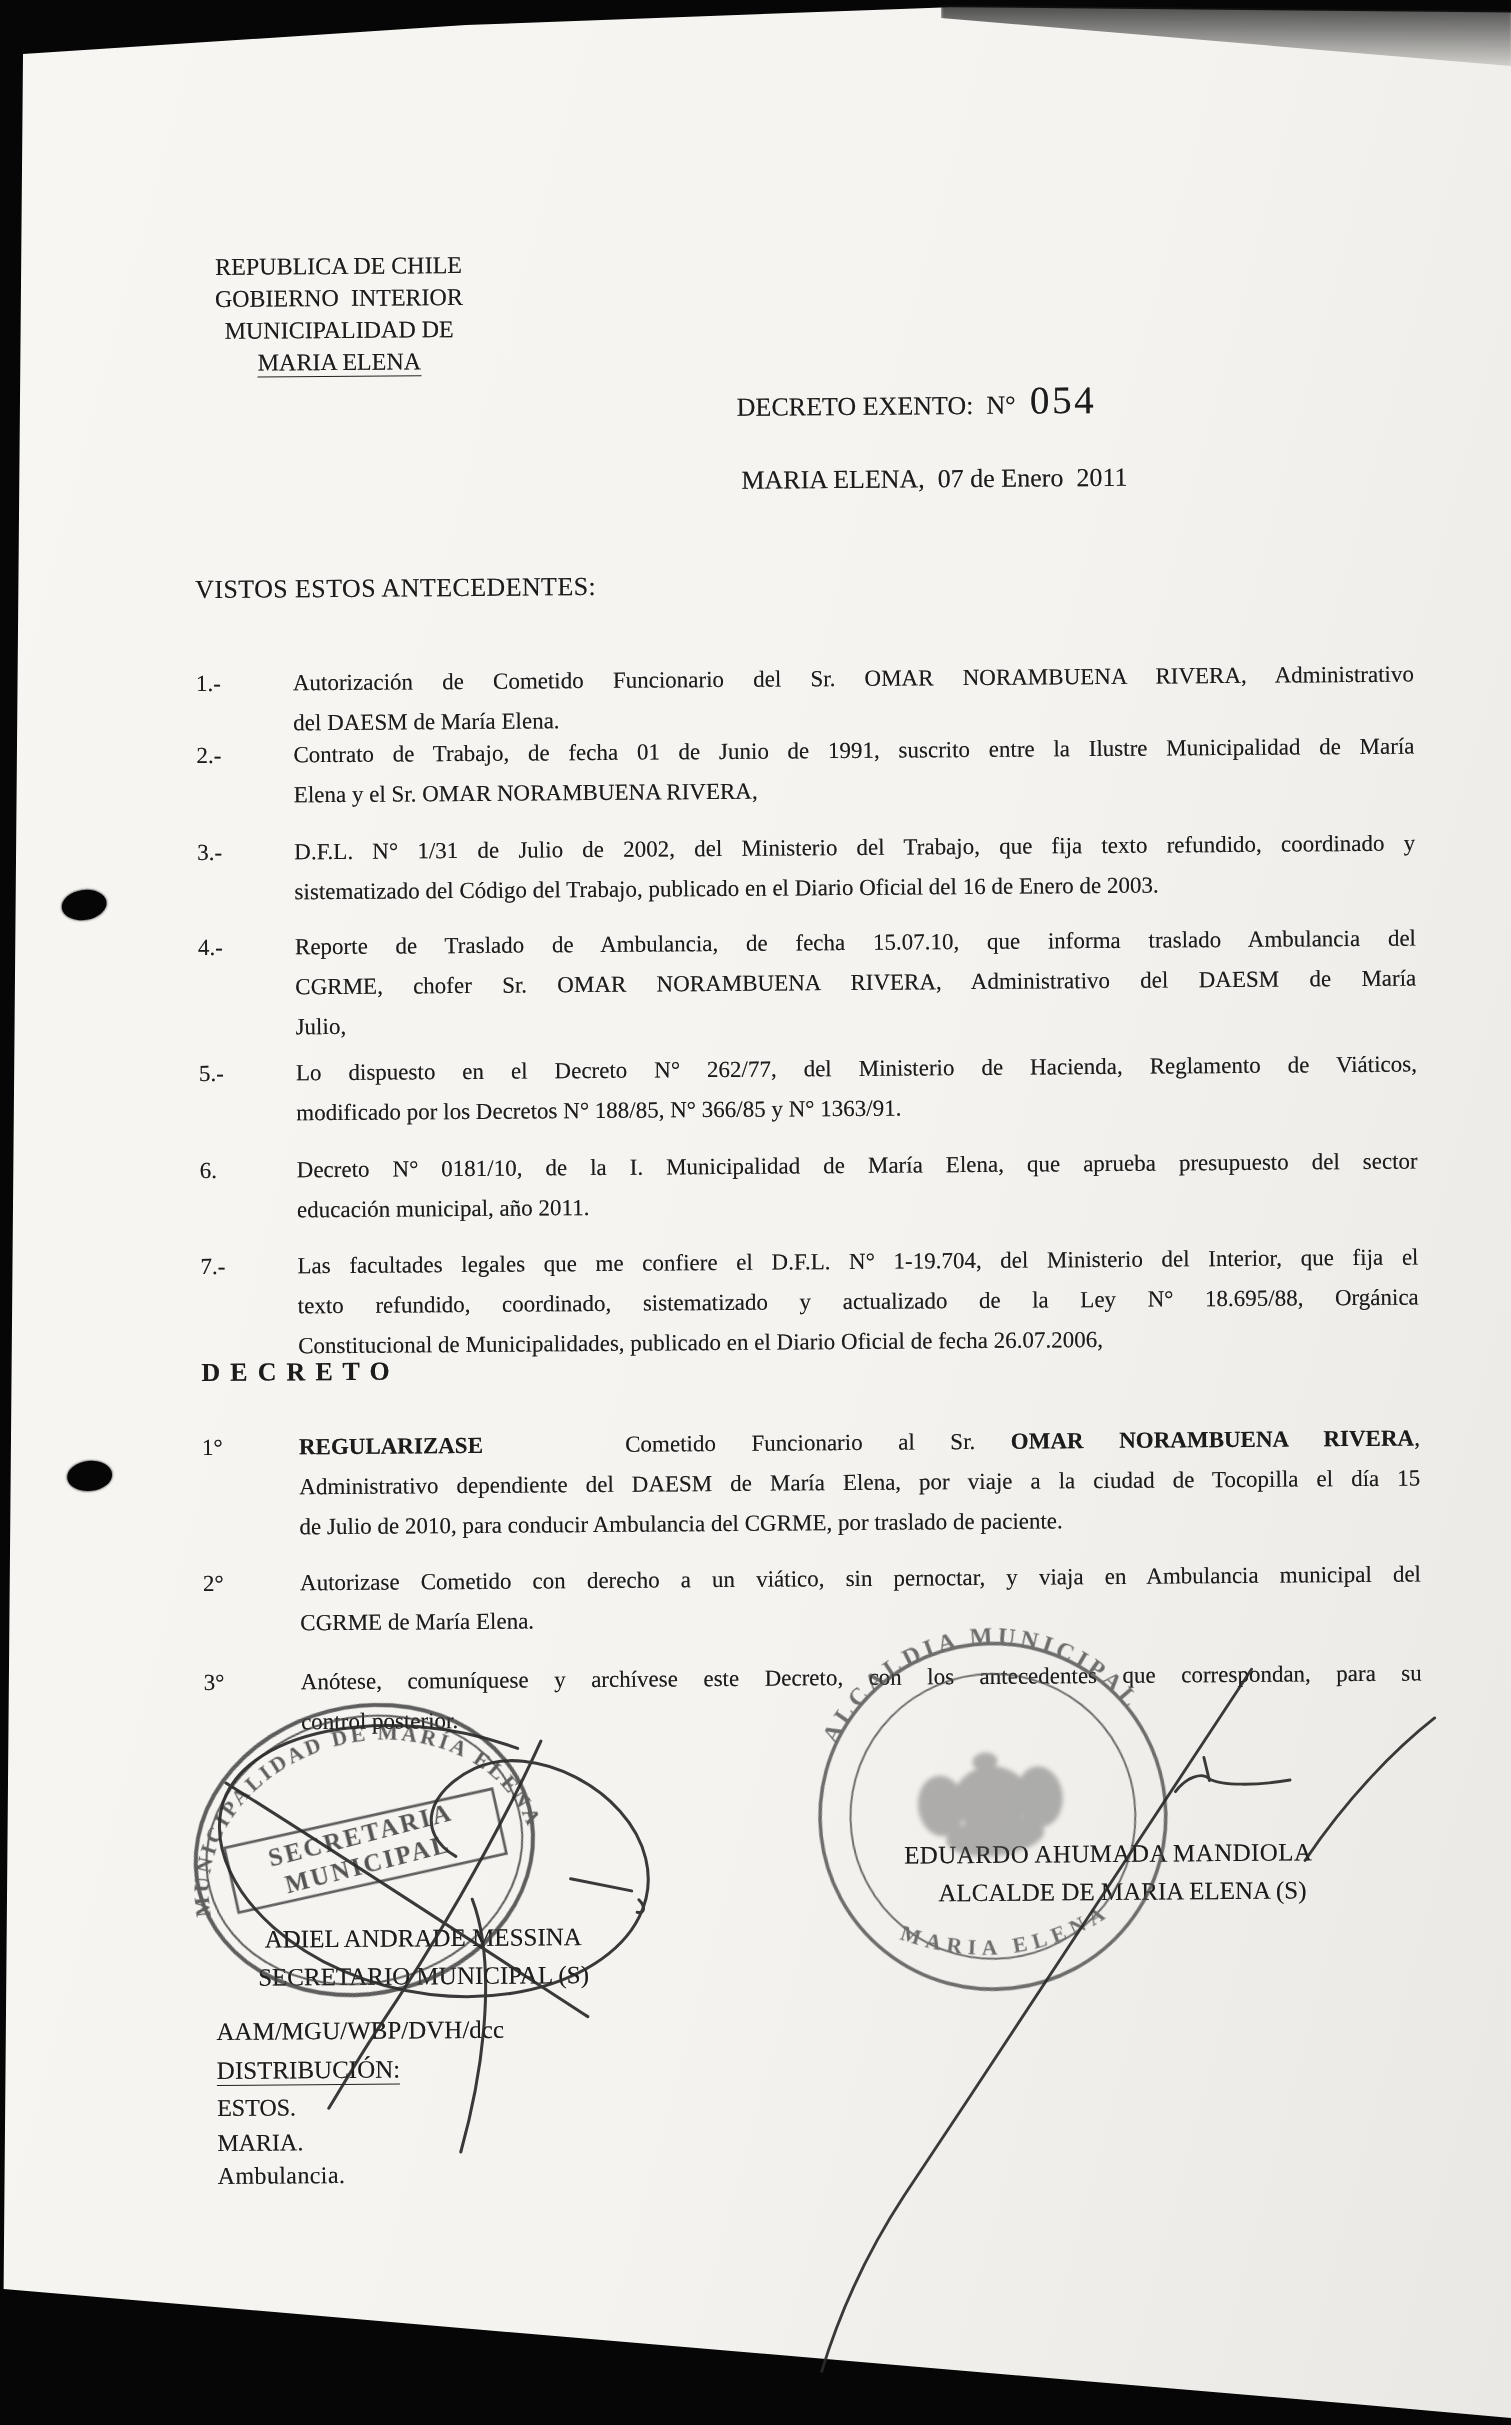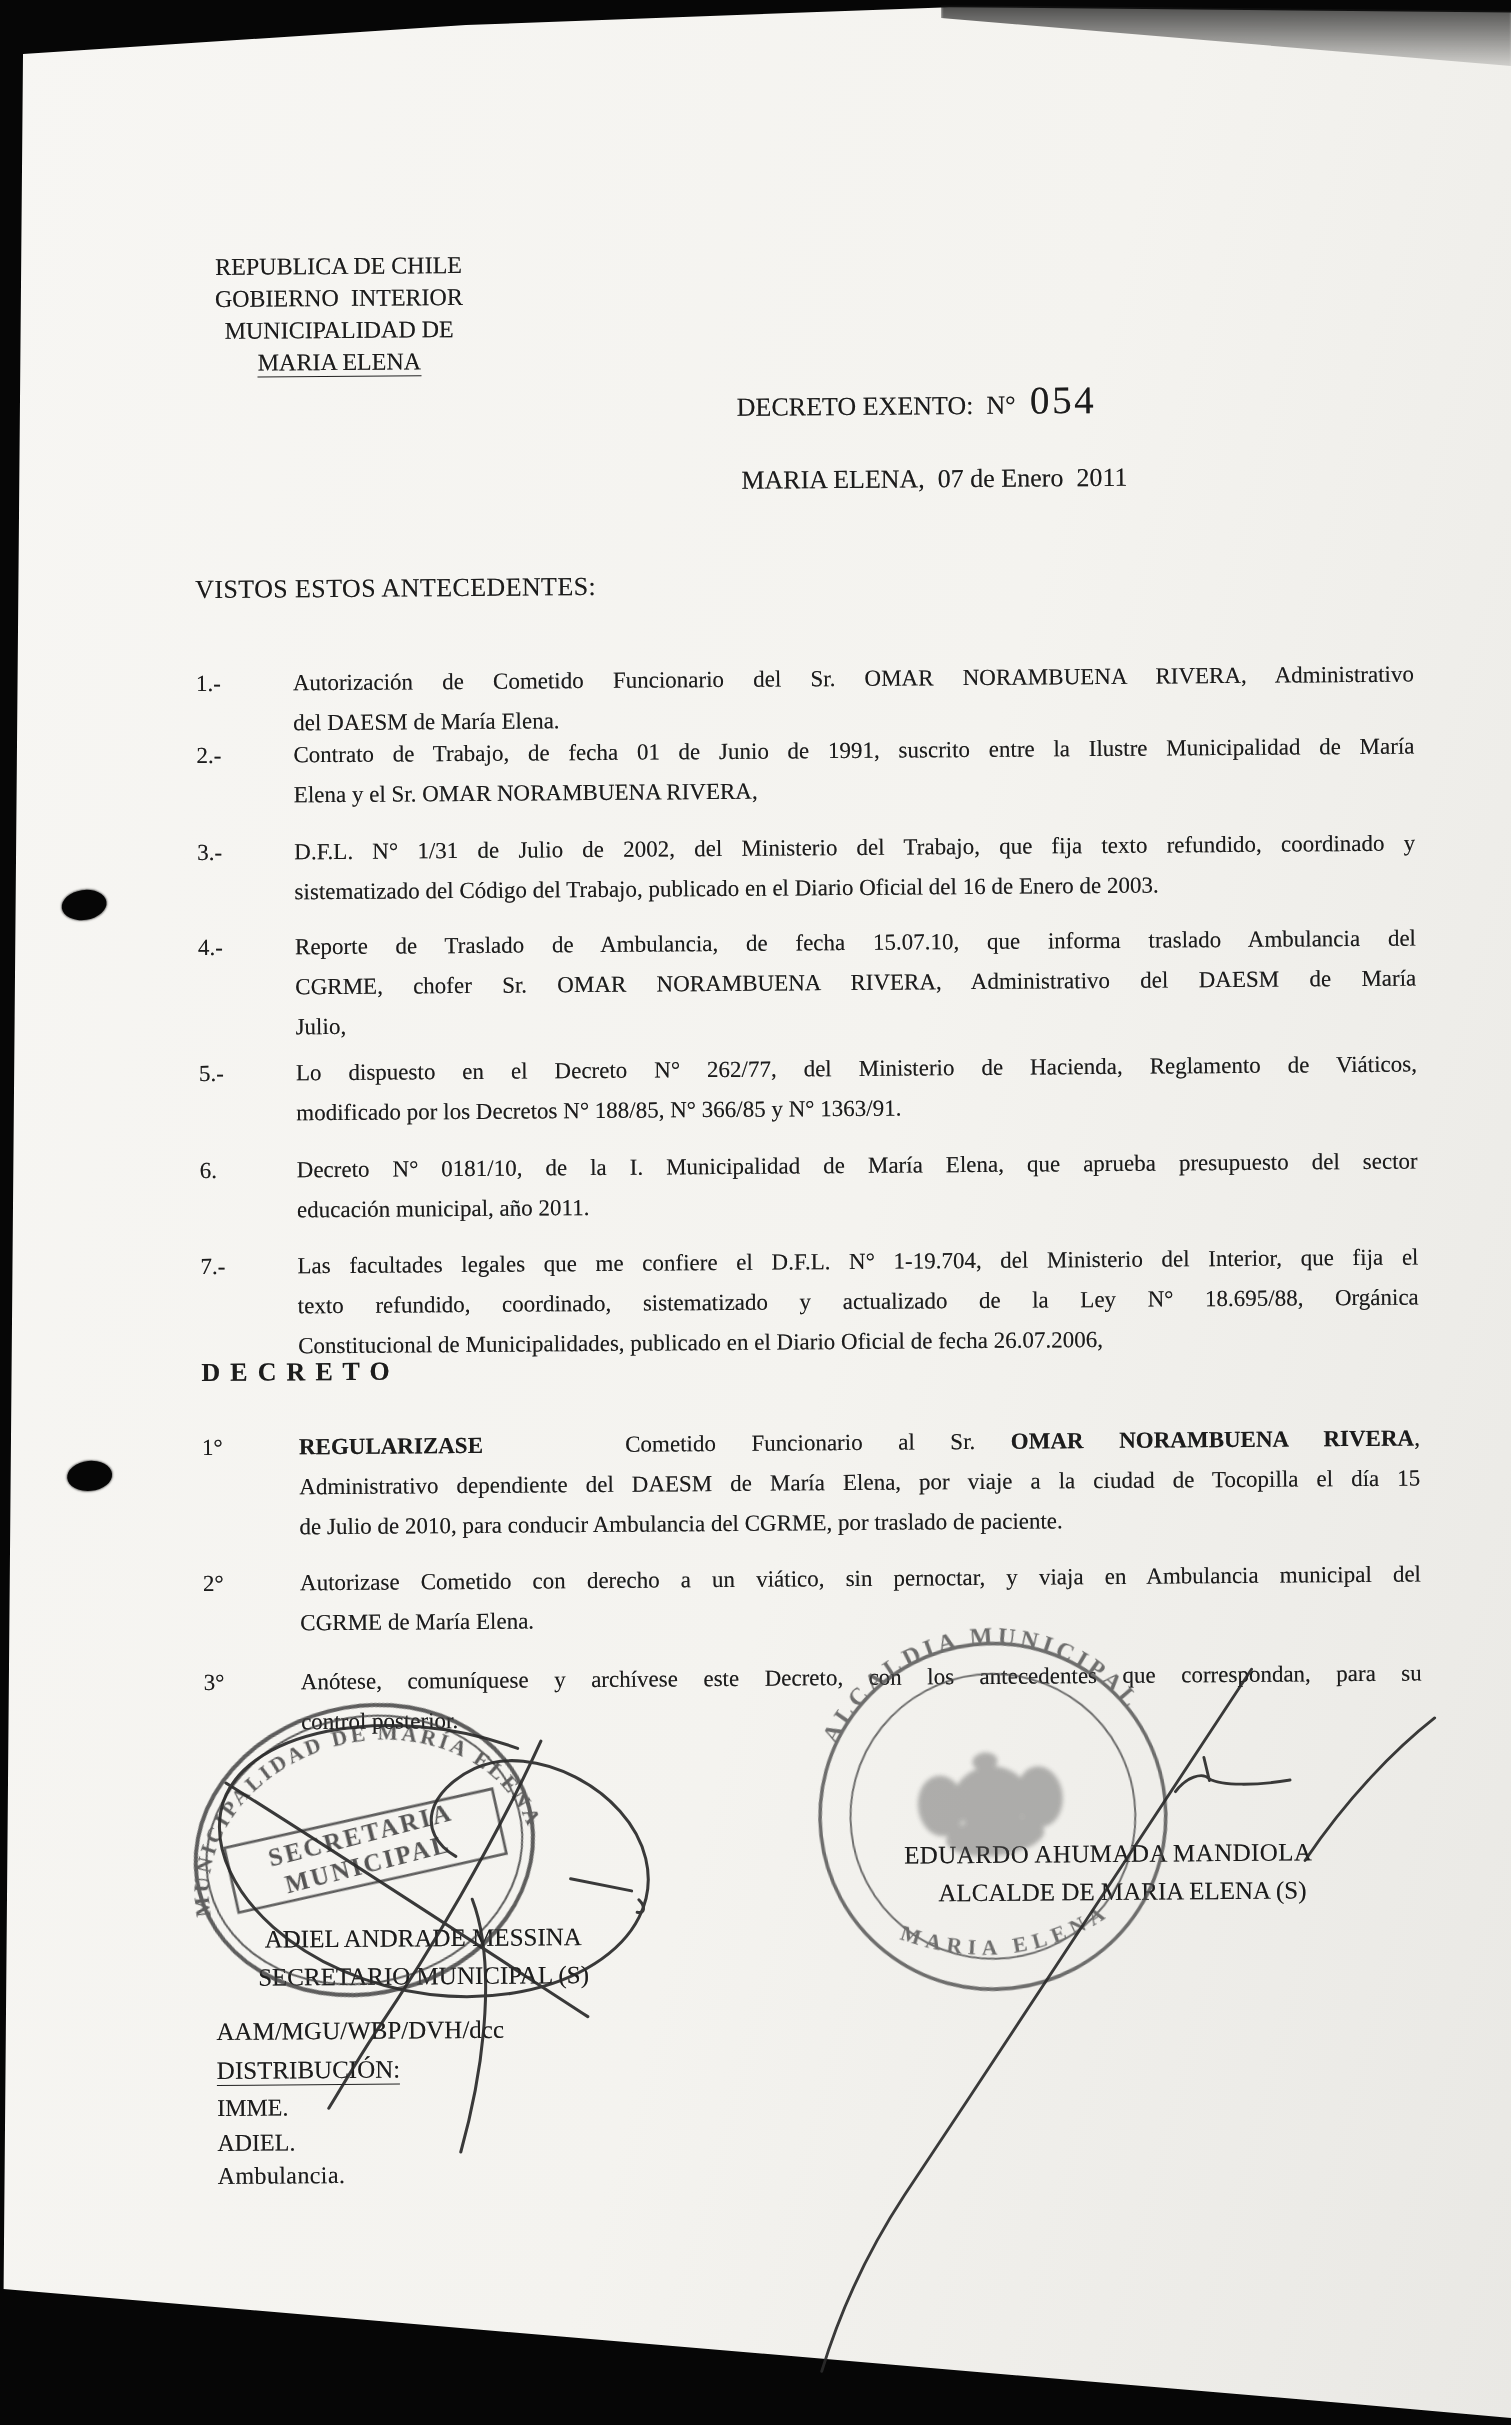--- a/index.html
+++ b/index.html
@@ -148,22 +148,22 @@
       </div>
 
     <div id="secretary-name" class="txt">ADIEL ANDRADE MESSINA</div>
     <div id="secretary-title" class="txt">SECRETARIO MUNICIPAL (S)</div>
 
     <div id="mayor-name" class="txt">EDUARDO AHUMADA MANDIOLA</div>
     <div id="mayor-title" class="txt">ALCALDE DE MARIA ELENA (S)</div>
 
     <div id="initials-line" class="txt">AAM/MGU/WBP/DVH/dcc</div>
     <div id="distribution-heading" class="txt"><span>DISTRIBUCIÓN:</span></div>
-    <div id="dist-0" class="txt dist-item">IMME.</div>
-    <div id="dist-1" class="txt dist-item">ADIEL.</div>
+    <div id="dist-0" class="txt dist-item">ESTOS.</div>
+    <div id="dist-1" class="txt dist-item">MARIA.</div>
     <div id="dist-2" class="txt dist-item">Ambulancia.</div>
 
     <svg class="overlay" width="1512" height="2426" viewBox="0 0 1688 2708">
       <defs>
         <filter id="fuzz">
             <feGaussianBlur stdDeviation="2.6"></feGaussianBlur>
           </filter>
         <filter id="inkblur">
             <feGaussianBlur stdDeviation="0.6"></feGaussianBlur>
           </filter>

